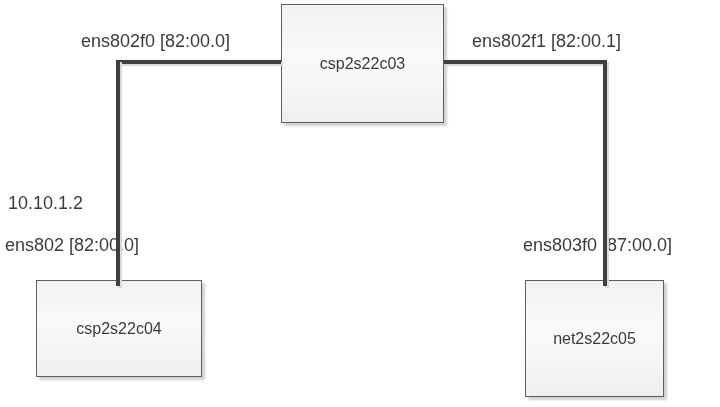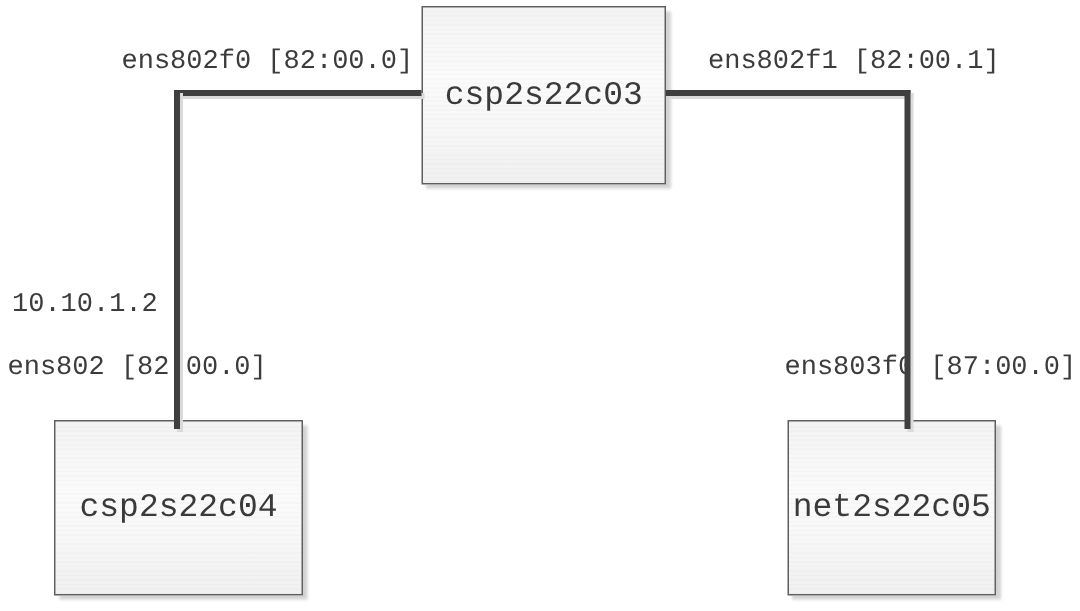--- a/index.html
+++ b/index.html
@@ -6,38 +6,38 @@
     margin: 0;
     padding: 0;
     background: #ffffff;
   }
   .canvas {
     position: relative;
     width: 720px;
     height: 407px;
     background: #ffffff;
     overflow: hidden;
-    font-family: Liberation Mono, monospace;
+    font-family: Liberation Sans, sans-serif;
     border-radius: 19px;
   }
   .node {
     position: absolute;
     box-sizing: border-box;
     border: 1px solid #5f5f5f;
     background:
       repeating-linear-gradient(0deg, rgba(0,0,0,0.016) 0 1px, rgba(0,0,0,0) 1px 3px),
       linear-gradient(180deg, #f3f3f3 0%, #fbfbfb 40%, #f7f7f7 70%, #f0f0f0 100%);
     box-shadow: 3px 3px 2px #d2d2d2;
     display: flex;
     align-items: center;
     justify-content: center;
     z-index: 2;
   }
   .node-label {
-    font-size: 22px;
+    font-size: 16px;
     color: #3a3a3a;
     letter-spacing: 0px;
     white-space: nowrap;
   }
   .seg {
     position: absolute;
     background: #3f3f3f;
     box-shadow: 2px 2px 0 #dadada;
     z-index: 5;
   }
@@ -45,21 +45,21 @@
   .seg.v { width: 4px; }
   .lbl {
     position: absolute;
     font-size: 18px;
     line-height: 18px;
     color: #3c3c3c;
     white-space: nowrap;
     z-index: 4;
   }
   #node-top    { left: 281px; top: 4px;   width: 163px; height: 119px; }
-  #node-left   { left: 36px;  top: 280px; width: 166px; height: 117px; }
+  #node-left   { left: 36px;  top: 280px; width: 166px; height: 97px; }
   #node-right  { left: 525px; top: 280px; width: 139px; height: 117px; }
 
   #link1-h { left: 116px; top: 60px; width: 165px; }
   #link1-v { left: 116px; top: 60px; height: 226px; }
   #link2-h { left: 444px; top: 60px; width: 163px; }
   #link2-v { left: 603px; top: 60px; height: 226px; }
 
   #lbl-l1-if-top { left: 81px;  top: 32px; }
   #lbl-l1-ip-top { left: 143px; top: 77px; }
   #lbl-l2-if-top { left: 472px; top: 32px; }

